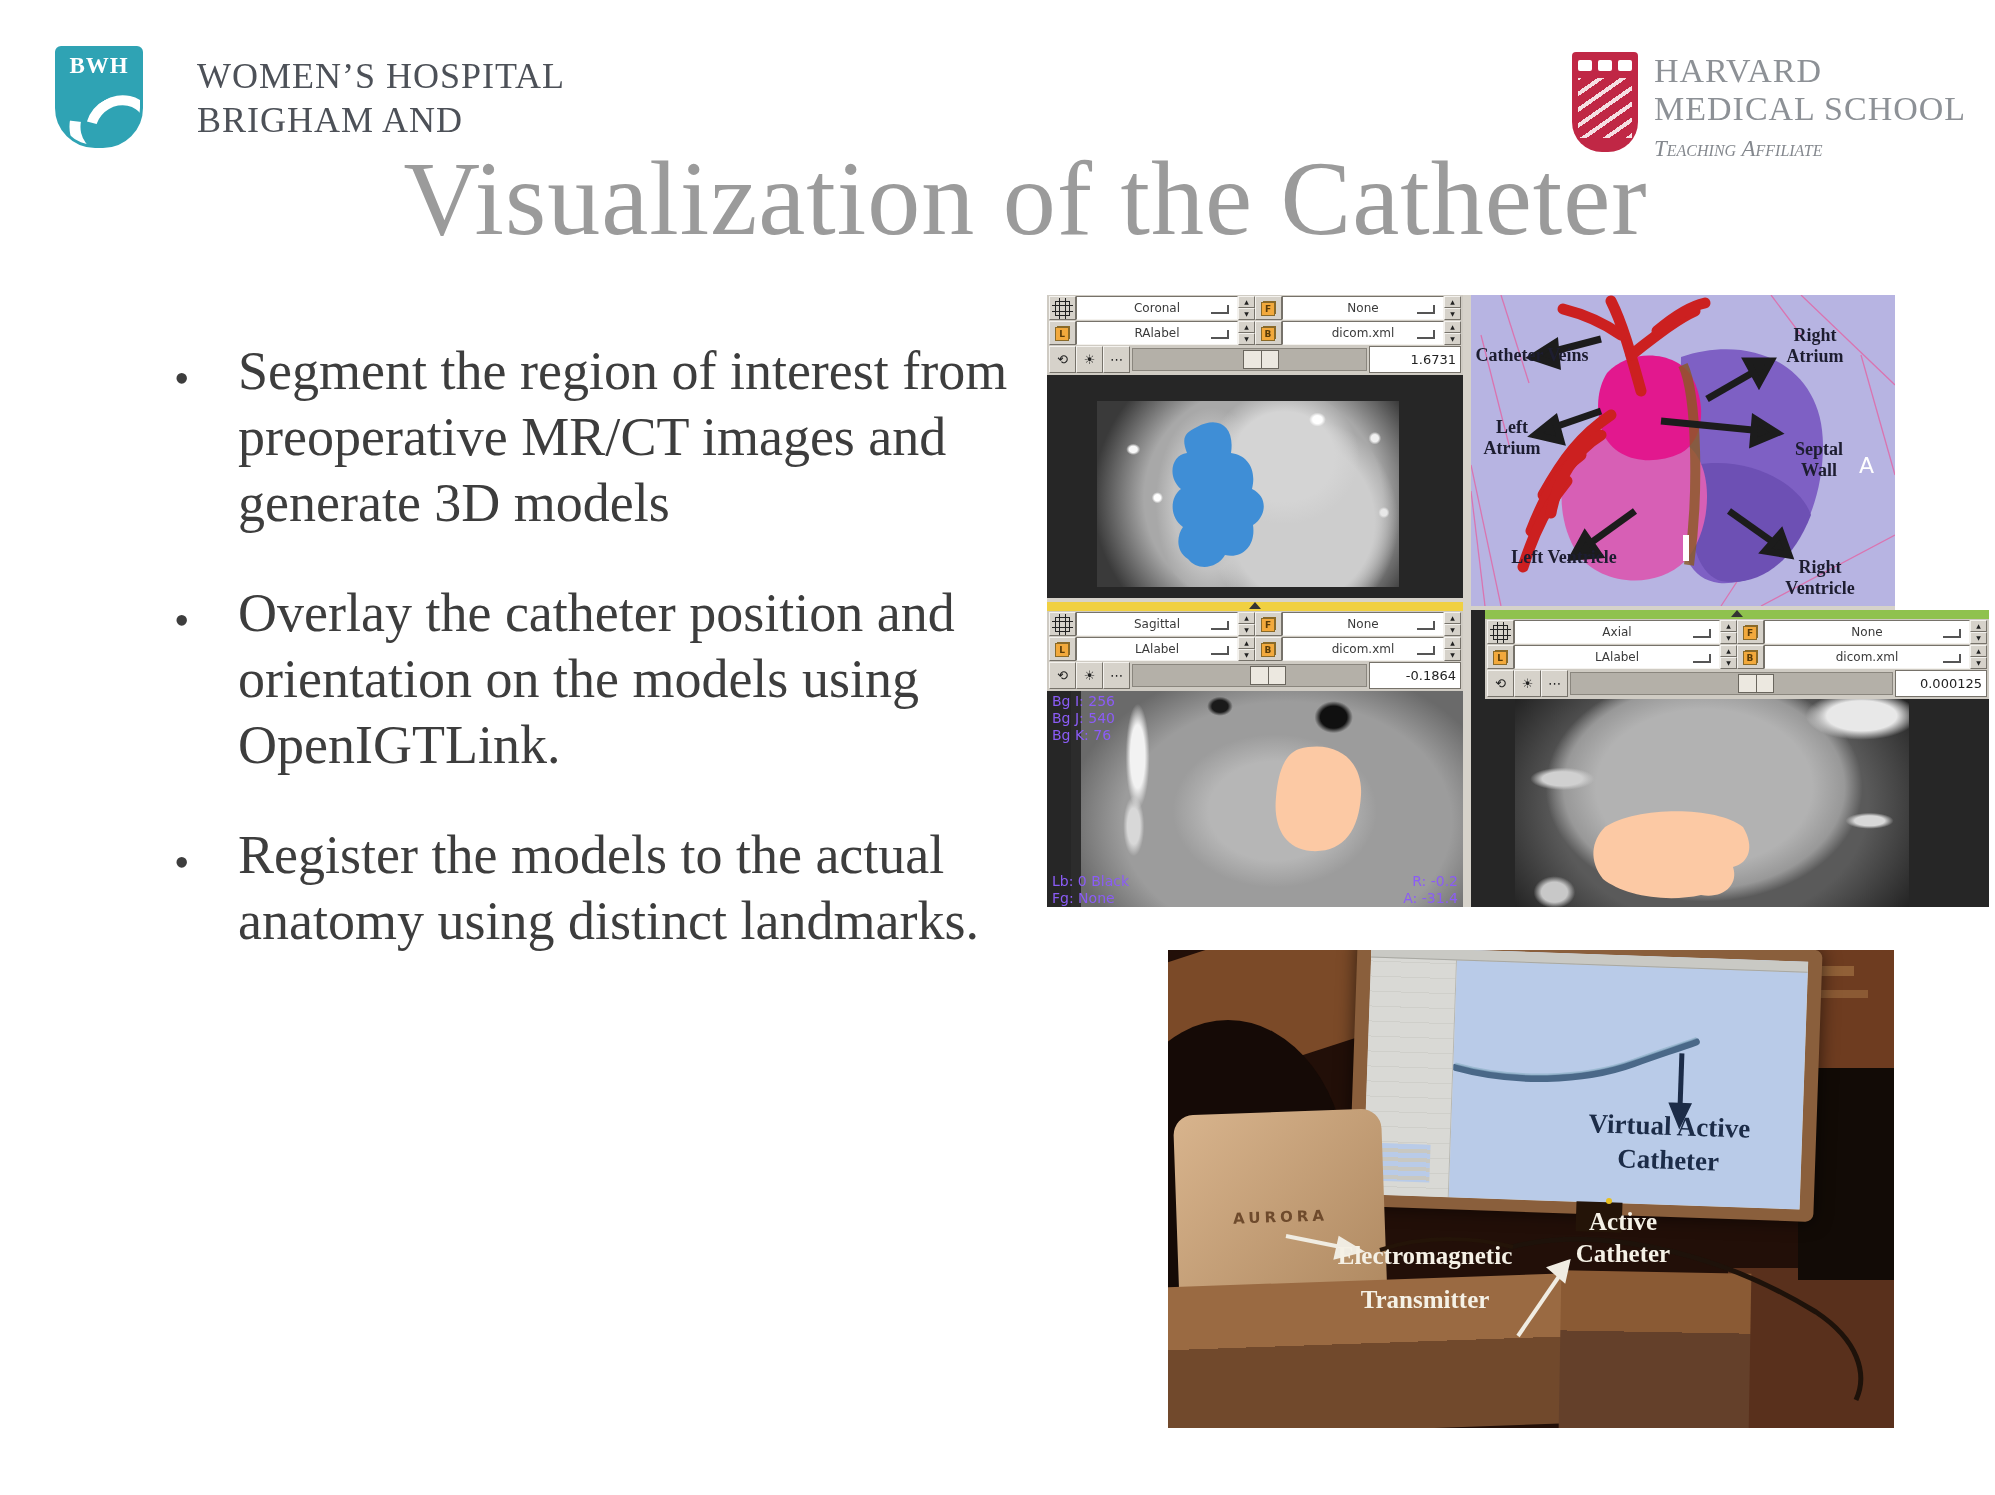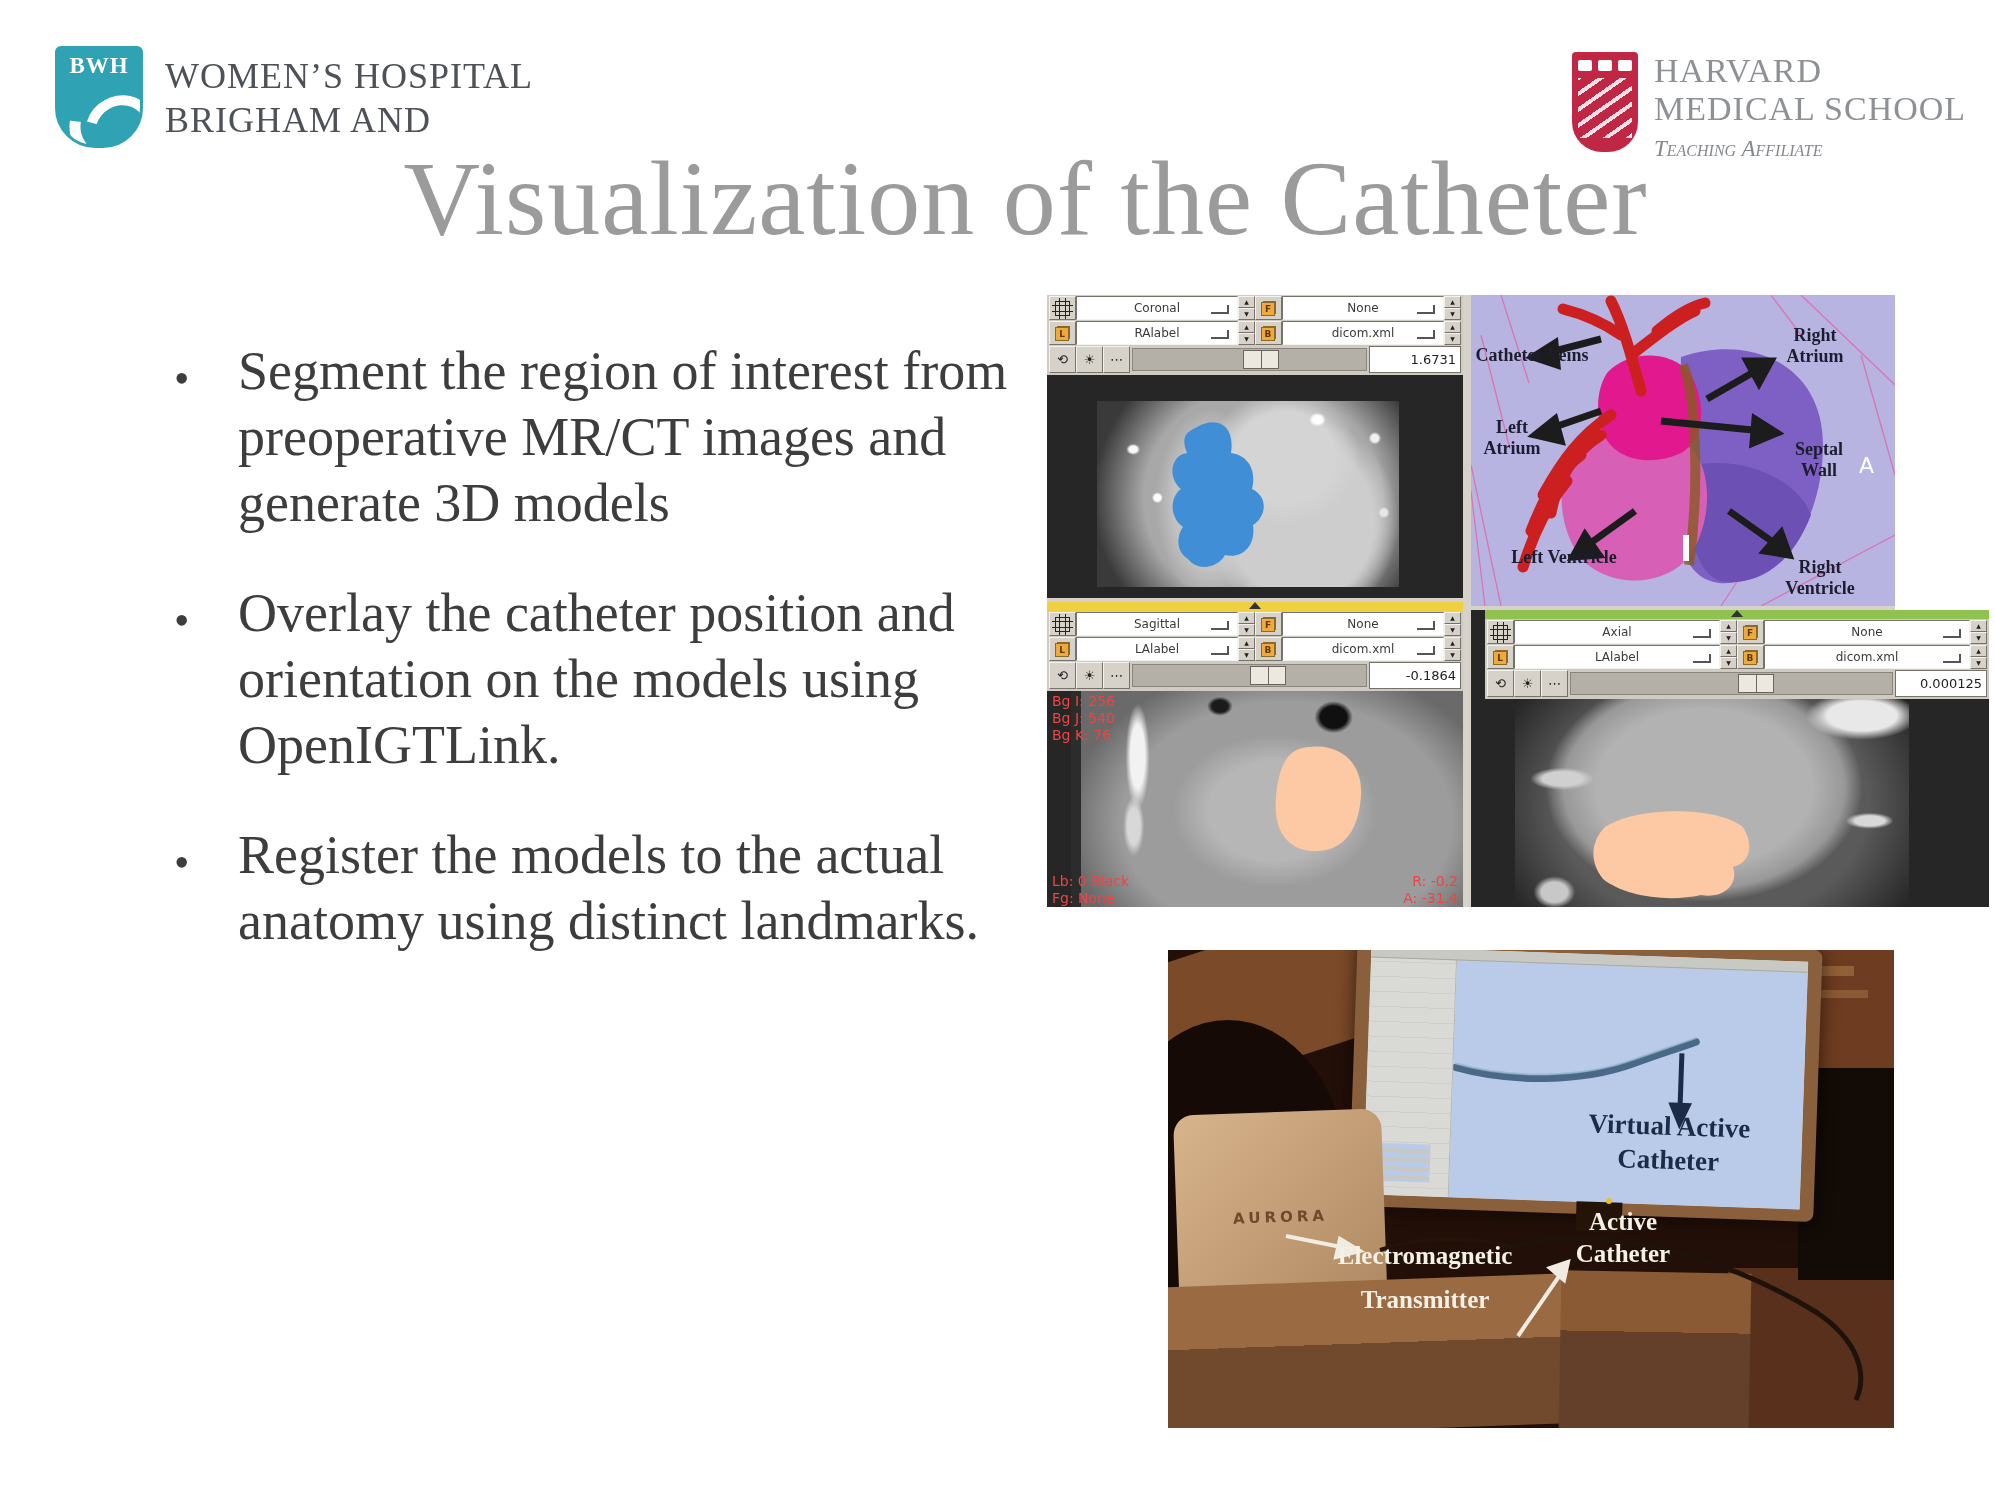--- a/index.html
+++ b/index.html
@@ -1,19 +1,19 @@
 <!DOCTYPE html>
 <html><head>
 <meta charset="utf-8">
 <style>
   html,body{margin:0;padding:0;background:#e8e8e8;}
   .slide{position:relative;width:1995px;height:1495px;background:#ffffff;overflow:hidden;
          font-family:"Liberation Serif",serif;}
   
-  .bwh{position:absolute;left:55px;top:46px;display:flex;align-items:flex-start;}
+  .bwh{position:absolute;left:55px;top:46px;display:flex;align-items:flex-start;gap:32px;}
   .bwh-shield{position:relative;width:82px;height:96px;background:#2fa3b4;border:3px solid #2fa3b4;
               border-radius:6px 6px 40px 40px;overflow:hidden;}
   .bwh-abbr{position:absolute;top:4px;left:0;right:0;text-align:center;color:#ffffff;
             font-size:23px;font-weight:bold;letter-spacing:1px;}
   .bwh-ribbon{position:absolute;left:14px;top:30px;width:58px;height:66px;border:11px solid #ffffff;
               border-color:#ffffff transparent transparent #ffffff;border-radius:50%;
               transform:rotate(-128deg);}
   .bwh-ribbon2{position:absolute;left:30px;top:44px;width:44px;height:50px;border:10px solid #ffffff;
               border-color:transparent #ffffff #ffffff transparent;border-radius:50%;
               transform:rotate(-120deg);}
@@ -101,21 +101,21 @@
   .ct-axi{left:30px;top:0;width:394px;height:210px;
      background:
        radial-gradient(70px 30px at 88% 8%,#e8e8e8 0 50%,transparent 80%),
        radial-gradient(40px 14px at 12% 38%,#d0d0d0 0 50%,transparent 80%),
        radial-gradient(30px 10px at 90% 58%,#d8d8d8 0 50%,transparent 80%),
        radial-gradient(26px 20px at 10% 92%,#c8c8c8 0 50%,transparent 80%),
        radial-gradient(180px 130px at 48% 42%,#b2b2b2 0 60%,#989898 78%,transparent 88%),
        radial-gradient(260px 200px at 50% 50%,#5a5a5a 0 60%,#1e1e1e 95%),
        #191919;}
   .blob{position:absolute;left:0;top:0;}
-  .ov{position:absolute;color:#ef4444;font-size:14px;line-height:17px;font-family:"DejaVu Sans",sans-serif;}
+  .ov{position:absolute;color:#8b5cf6;font-size:14px;line-height:17px;font-family:"DejaVu Sans",sans-serif;}
   
   .v3d-grid{position:absolute;inset:0;}
   .v3d-label{position:absolute;color:#1d1d30;font-weight:bold;font-size:18px;line-height:21px;
              text-align:center;font-family:"Liberation Serif",serif;}
   .v3d-axis{position:absolute;color:#ffffff;font-size:22px;font-family:"DejaVu Sans",sans-serif;}
   
   .photo{position:absolute;left:1168px;top:950px;width:726px;height:478px;background:#220f08;overflow:hidden;
          font-family:"Liberation Serif",serif;}
   .ph-shape{position:absolute;}
   .monitor{position:absolute;left:185px;top:-8px;width:437px;height:248px;background:#8a5f3c;

